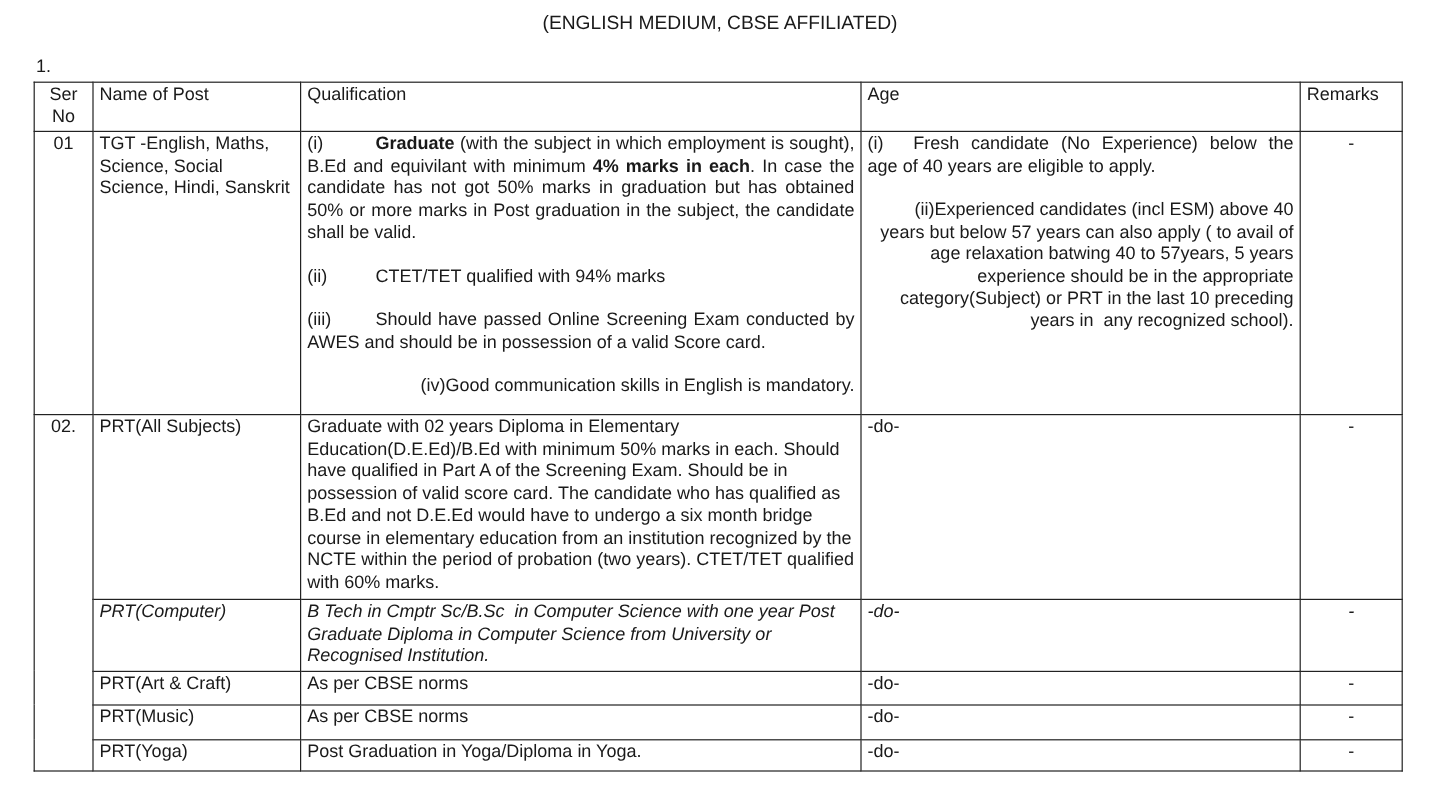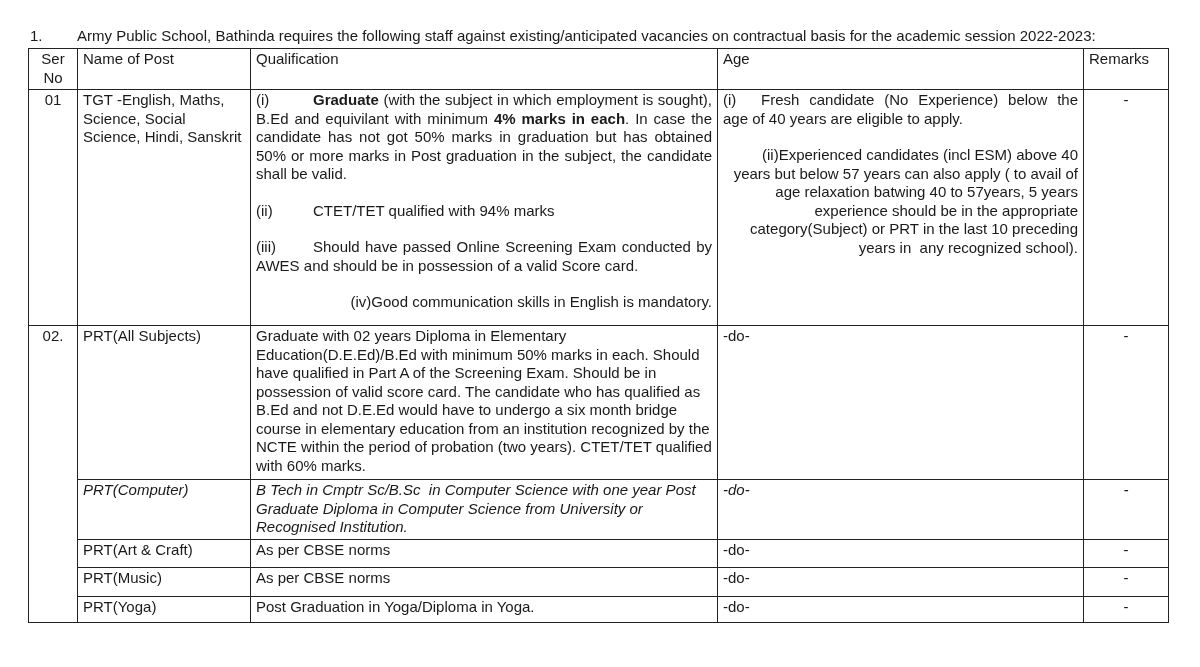--- a/index.html
+++ b/index.html
@@ -67,25 +67,25 @@
   tr.row-02c   { height: 28px; }
   tr.row-02d   { height: 29px; }
   tr.row-02e   { height: 26px; }
 </style>
 </head>
 <body>
 
 <div class="page">
 
   <div class="titles">
+    <div>(ENGLISH MEDIUM, CBSE AFFILIATED)</div>
   </div>
 
   <div class="intro">
     <span class="intro-num">1.</span>
-    <span>Army Public School, Bathinda requires the following staff against existing/anticipated vacancies on contractual basis for the academic session 2022-2023:</span>
   </div>
 
   <table class="doc-table">
     <colgroup>
       <col style="width:49px">
       <col style="width:173px">
       <col style="width:467px">
       <col style="width:366px">
       <col style="width:85px">
     </colgroup>

